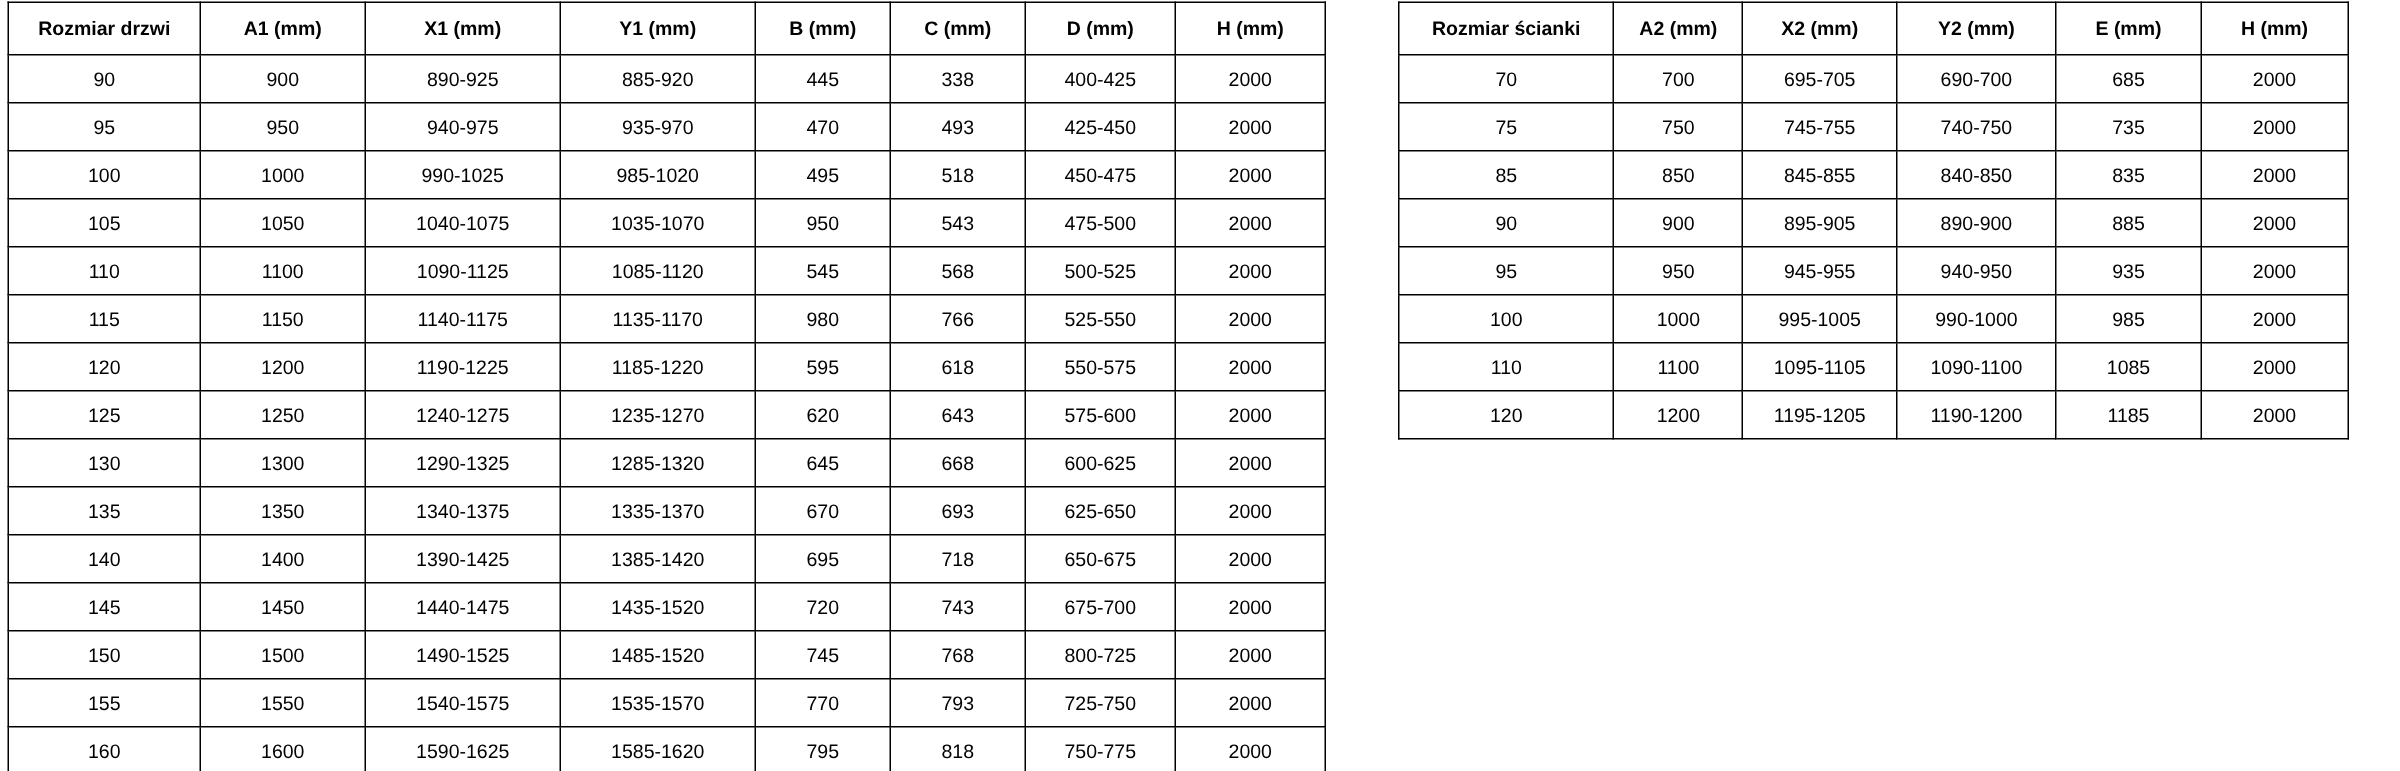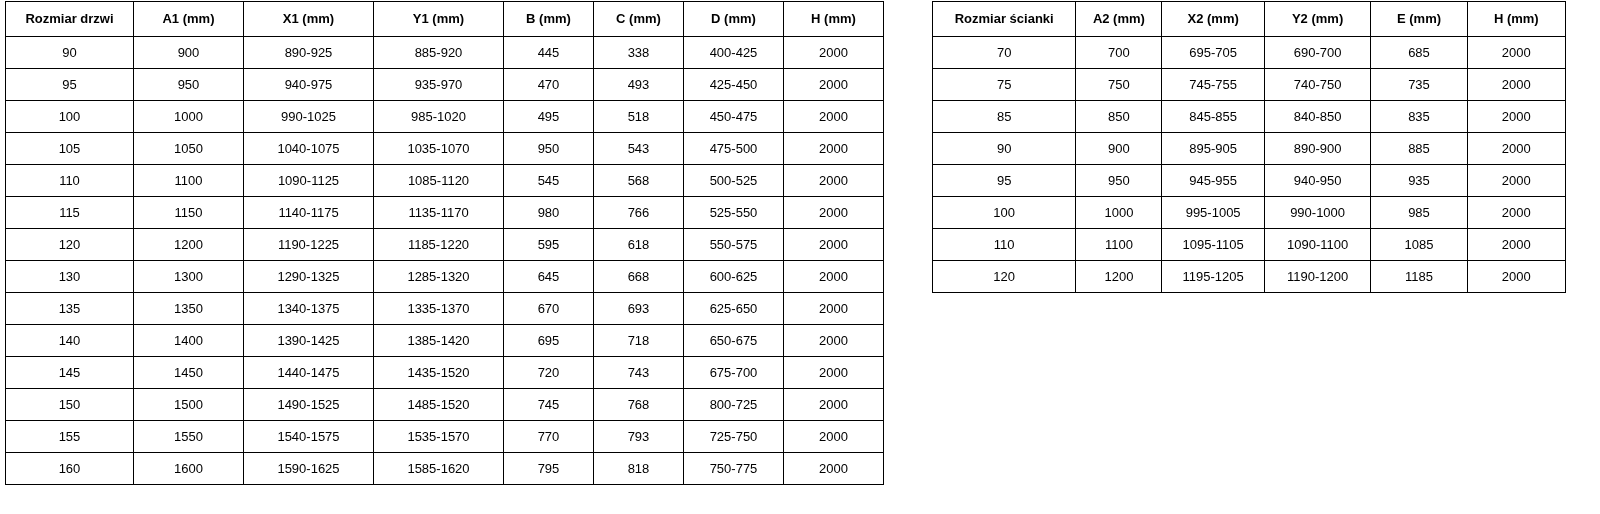--- a/index.html
+++ b/index.html
@@ -168,20 +168,30 @@
           <td>120</td>
           <td>1200</td>
           <td>1190-1225</td>
           <td>1185-1220</td>
           <td>595</td>
           <td>618</td>
           <td>550-575</td>
           <td>2000</td>
         </tr>
         <tr>
+          <td>125</td>
+          <td>1250</td>
+          <td>1240-1275</td>
+          <td>1235-1270</td>
+          <td>620</td>
+          <td>643</td>
+          <td>575-600</td>
+          <td>2000</td>
+        </tr>
+        <tr>
           <td>130</td>
           <td>1300</td>
           <td>1290-1325</td>
           <td>1285-1320</td>
           <td>645</td>
           <td>668</td>
           <td>600-625</td>
           <td>2000</td>
         </tr>
         <tr>

